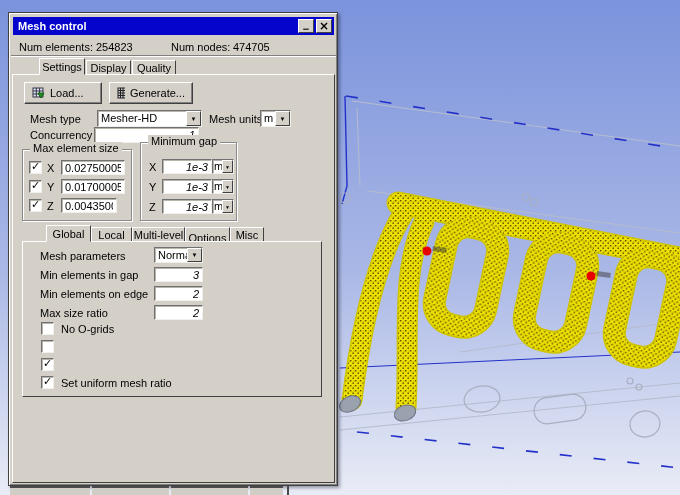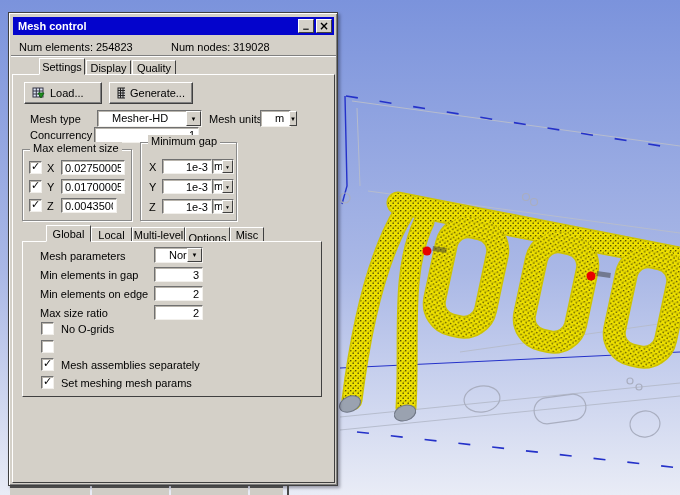--- a/index.html
+++ b/index.html
@@ -26,24 +26,24 @@
   .tab{position:absolute;background:#d4d0c8;border:1px solid;border-color:#fff #404040 #d4d0c8 #fff;
        display:flex;align-items:center;justify-content:center;margin-left:20px;}
   .tab.inactive{border-bottom:1px solid #404040;}
   .pane{position:absolute;background:#d4d0c8;border:1px solid;border-color:#fff #404040 #404040 #fff;}
 
   .btn{position:absolute;height:22px;background:#d4d0c8;border:1px solid;border-color:#fff #404040 #404040 #fff;
        box-shadow:inset -1px -1px 0 #808080;display:flex;align-items:center;gap:5px;padding:0 7px;}
   .field{background:#fff;border:1px solid;border-color:#707070 #f2f0ec #f2f0ec #707070;
          box-shadow:inset 1px 1px 0 #b8b4ac;}
   input.field{position:absolute;font:11px "Liberation Sans",sans-serif;padding:0 3px;outline:none;}
-  input.rt{text-align:right;}
+  input.rt{text-align:right;font-style:italic;}
   .combo{position:absolute;display:flex;background:#fff;border:1px solid;
          border-color:#707070 #f2f0ec #f2f0ec #707070;box-shadow:inset 1px 1px 0 #b8b4ac;}
-  .combo .val{flex:1;padding:1px 14px;overflow:hidden;white-space:nowrap;}
+  .combo .val{flex:1;padding:1px 3px;overflow:hidden;white-space:nowrap;}
   .dd-btn{width:15px;background:#d4d0c8;border:1px solid;border-color:#fff #404040 #404040 #fff;
           display:flex;align-items:center;justify-content:center;font-size:6px;color:#000;}
   .combo.small .dd-btn{width:11px;font-size:5px;}
 
   .grp{position:absolute;border:1px solid #8a8a8a;box-shadow:inset 1px 1px 0 #fff,1px 1px 0 #fff;}
   .grp .legend{position:absolute;top:-8px;left:7px;background:#d4d0c8;padding:0 3px;white-space:nowrap;}
 
   .cb{position:absolute;width:13px;height:13px;background:#fff;border:1px solid;
       border-color:#707070 #f2f0ec #f2f0ec #707070;box-shadow:inset 1px 1px 0 #b8b4ac;
       display:flex;align-items:center;justify-content:center;}
@@ -142,21 +142,21 @@
           <span>▁</span>
         </span>
       <span class="tb-btn cls">
           <span>×</span>
         </span>
     </div>
 
     <span class="lbl" style="left:10px;top:28px">Num elements:</span>
     <span class="lbl" style="left:87px;top:28px">254823</span>
     <span class="lbl" style="left:162px;top:28px">Num nodes:</span>
-    <span class="lbl" style="left:224px;top:28px">319028</span>
+    <span class="lbl" style="left:224px;top:28px">474705</span>
 
     <div class="groove"></div>
 
     <div class="tab" style="left:10px;top:45px;width:46px;height:17px;z-index:3">
       <span>Settings</span>
       </div>
     <div class="tab inactive" style="left:57px;top:47px;width:45px;height:15px">
       <span>Display</span>
       </div>
     <div class="tab inactive" style="left:103px;top:47px;width:44px;height:15px">
@@ -291,26 +291,25 @@
           </span>
         <span class="lbl" style="left:38px;top:81px">No O-grids</span>
 
         <span class="cb" style="left:18px;top:98px">
             <span class="mark"></span>
           </span>
 
         <span class="cb" style="left:18px;top:116px">
             <span class="mark">✓</span>
           </span>
-        <span class="lbl" style="left:38px;top:117px">Mesh assemblies separately</span>
 
         <span class="cb" style="left:18px;top:134px">
             <span class="mark">✓</span>
           </span>
-        <span class="lbl" style="left:38px;top:135px">Set meshing mesh params</span>
+        <span class="lbl" style="left:38px;top:135px">Set uniform mesh ratio</span>
       </div>
     </div>
   </div>
 
   <div class="bottomstrip">
     <div class="bs-seg" style="left:10px;width:80px"></div>
     <div class="bs-seg" style="left:92px;width:77px"></div>
     <div class="bs-seg" style="left:171px;width:77px"></div>
     <div class="bs-seg" style="left:250px;width:33px"></div>
     <div class="bs-tick" style="left:287px"></div>

